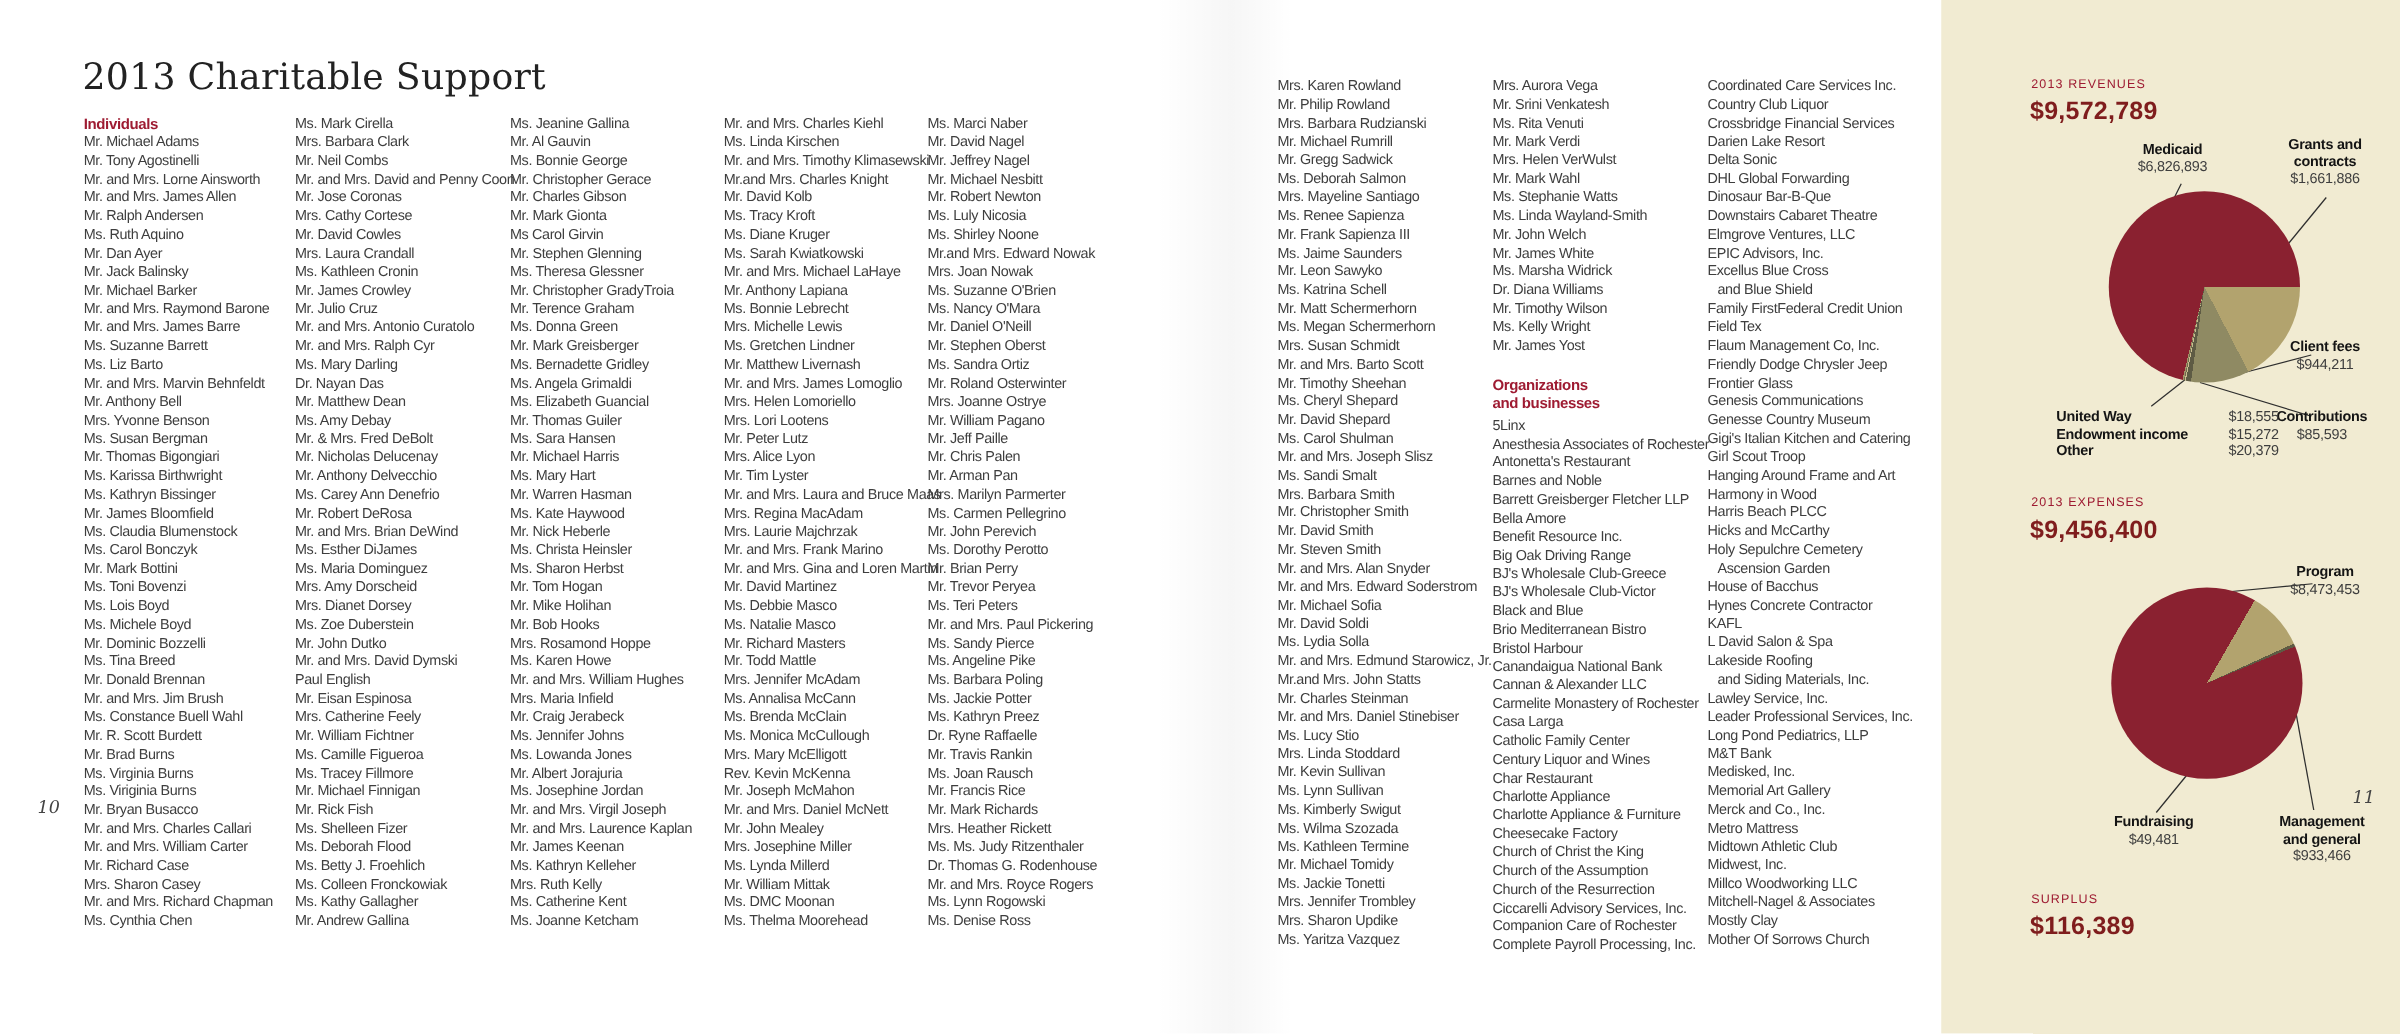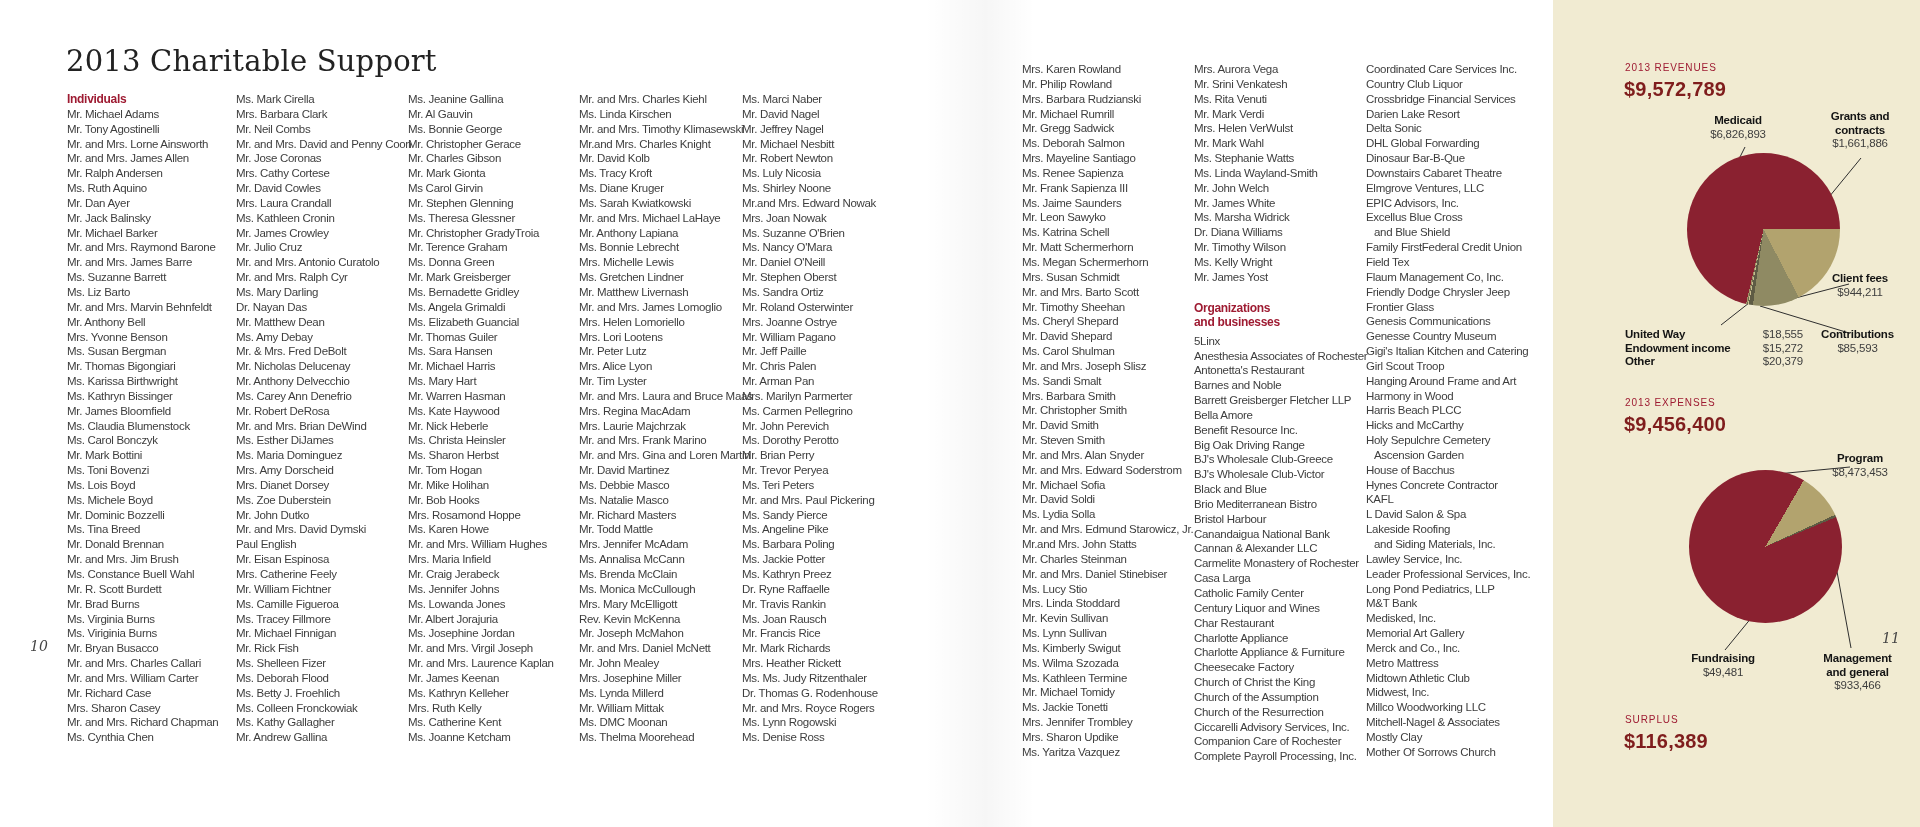--- a/index.html
+++ b/index.html
@@ -19,21 +19,21 @@
   
   .sidebar{position:absolute;left:1553px;top:0;width:367px;height:827px;background:#f1ebd2;}
   .sidebar .abs{position:absolute;}
   .fin-heading{font-size:10px;font-weight:normal;color:#9e1b32;letter-spacing:0.9px;}
   .fin-amount{font-size:20px;font-weight:bold;color:#7f1d1d;letter-spacing:0.2px;}
   .plabel{font-size:11.5px;font-weight:bold;color:#141414;line-height:13.5px;letter-spacing:-0.2px;}
   .pvalue{font-size:11.5px;color:#3e3e3e;line-height:13.5px;letter-spacing:-0.2px;}
   .ralign{text-align:center;}
   .pie{position:absolute;border-radius:50%;width:153px;height:153px;}
   .leaders{position:absolute;left:0;top:0;pointer-events:none;}
-  .trio-row{display:flex;width:178px;line-height:14.5px;}
+  .trio-row{display:flex;width:178px;line-height:14.5px;margin-left:20px;}
   .trio-row .plabel{flex:1;}
 </style>
 </head>
 <body>
 
 <div class="spread">
 
   <div class="gutter"></div>
 
   <h1 class="title">2013 Charitable Support</h1>

